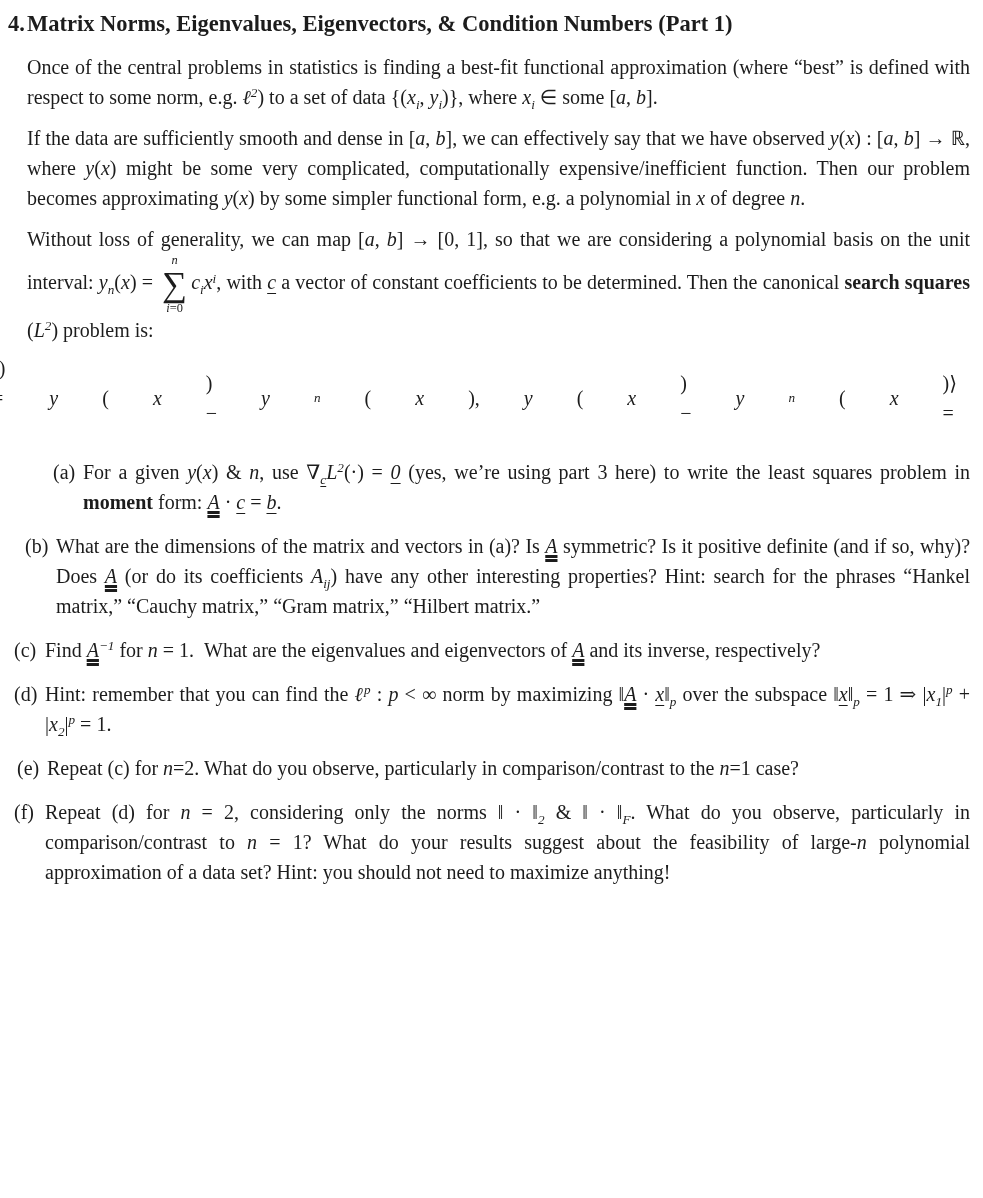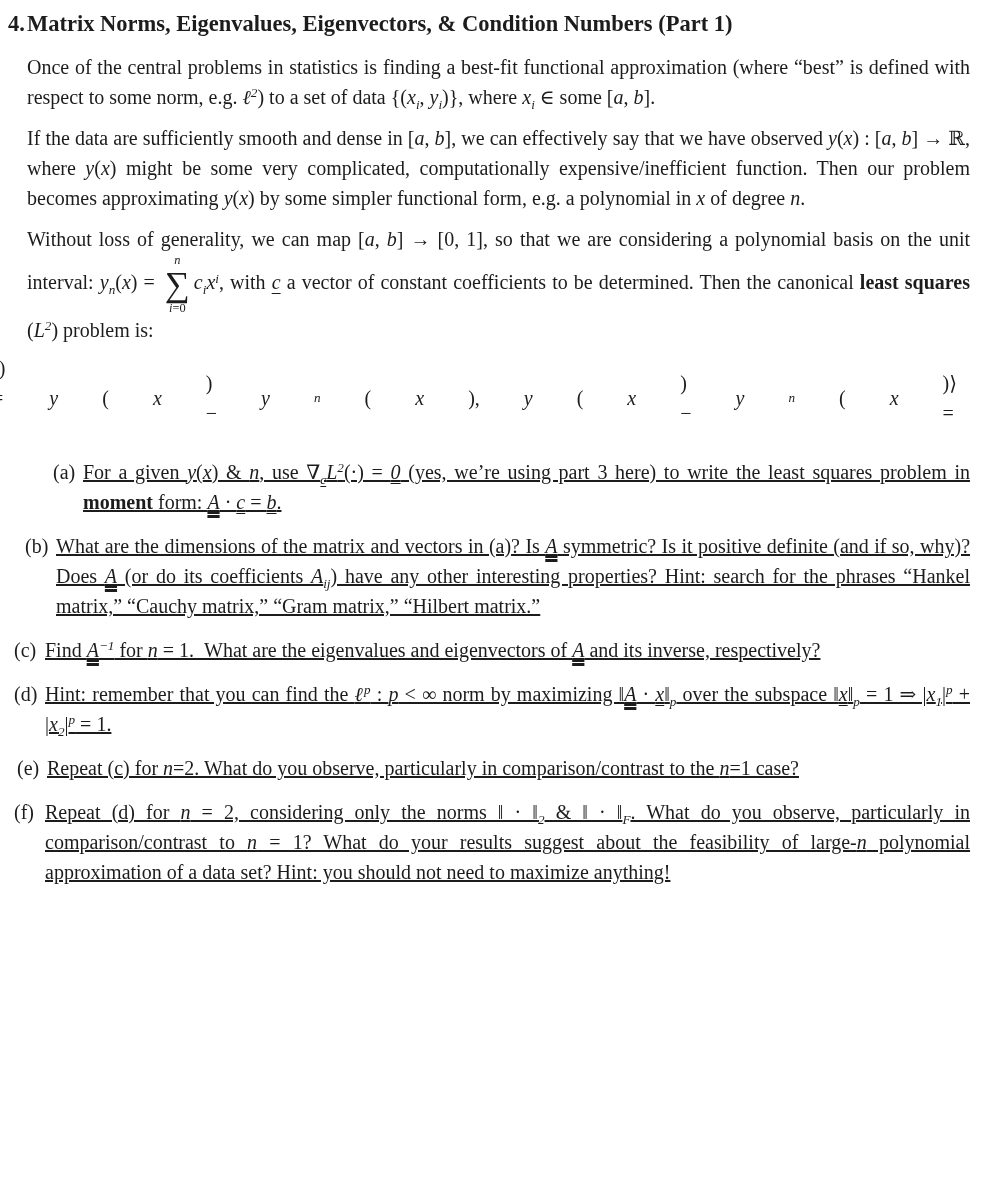--- a/index.html
+++ b/index.html
@@ -8,28 +8,28 @@
   body { width:983px; min-height:1198px; }
   .doc {
     font-family:"Liberation Serif","DejaVu Serif",serif;
     font-size:20px; line-height:30px; color:var(--fg);
     padding:8px 13px 20px 8px; width:983px;
   }
   
   .heading { display:flex; font-weight:bold; font-size:22.5px; line-height:32px; margin:0 0 12px 0; }
   .heading .hnum { flex:0 0 19px; }
   
-  .para { text-align:justify; margin:11px 0 11px 19px; }
+  .para { text-align:justify; margin:11px 0 11px 19px;font-family:Liberation Serif, serif; }
   .para:last-of-type { margin-bottom:0; }
   
   .equation { display:flex; justify-content:center; align-items:center; margin:8px 0 14px 19px; min-height:72px;gap:44px; }
   
   .item { display:flex; margin-bottom:14px; }
   .item .ibody { flex:1; }
-  .item .ibody p { text-align:justify; margin:0 0 6px 0;text-decoration:underline; }
+  .item .ibody p { text-align:justify; margin:0 0 6px 0; }
   .item .ibody p:last-child { margin-bottom:0; }
   .item .ilabel { flex:0 0 30px; }
   .item-a { margin-left:45px; }
   .item-a .ilabel { flex:0 0 30px; }
   .item-b { margin-left:17px; } .item-b .ilabel { flex:0 0 31px; }
   .item-c { margin-left:6px; }  .item-c .ilabel { flex:0 0 31px; }
   .item-d { margin-left:6px; }  .item-d .ilabel { flex:0 0 31px; }
   .item-e { margin-left:9px; }  .item-e .ilabel { flex:0 0 30px; }
   .item-f { margin-left:6px; margin-bottom:0; } .item-f .ilabel { flex:0 0 31px; }
   
@@ -60,21 +60,21 @@
     <span class="hnum">4.</span>
     <span>Matrix Norms, Eigenvalues, Eigenvectors, &amp; Condition Numbers (Part 1)</span>
   </div>
 
   <p class="para">Once of the central problems in statistics is finding a best-fit functional approximation (where “best” is defined with respect to some norm, e.g. <span class="tk-i">ℓ</span><sup class="tk-sup">2</sup>) to a set of data {(<span class="tk-i">x</span><sub class="tk-sub">i</sub>, <span class="tk-i">y</span><sub class="tk-sub">i</sub>)}, where <span class="tk-i">x</span><sub class="tk-sub">i</sub> ∈ some [<span class="tk-i">a</span>, <span class="tk-i">b</span>].</p>
   <p class="para">If the data are sufficiently smooth and dense in [<span class="tk-i">a</span>, <span class="tk-i">b</span>], we can effectively say that we have observed <span class="tk-i">y</span>(<span class="tk-i">x</span>) : [<span class="tk-i">a</span>, <span class="tk-i">b</span>] → ℝ, where <span class="tk-i">y</span>(<span class="tk-i">x</span>) might be some very complicated, computationally expensive/inefficient function. Then our problem becomes approximating <span class="tk-i">y</span>(<span class="tk-i">x</span>) by some simpler functional form, e.g. a polynomial in <span class="tk-i">x</span> of degree <span class="tk-i">n</span>.</p>
   <p class="para">Without loss of generality, we can map [<span class="tk-i">a</span>, <span class="tk-i">b</span>] → [0, 1], so that we are considering a polynomial basis on the unit interval: <span class="tk-i">y</span><sub class="tk-sub">n</sub>(<span class="tk-i">x</span>) = <span class="stk big">
         <span class="stk-top"><span class="tk-i">n</span></span>
         <span class="stk-mid">∑</span>
         <span class="stk-bot"><span class="tk-i">i</span>=0</span>
-      </span><span class="tk-i">c</span><sub class="tk-sub">i</sub><span class="tk-i">x</span><sup class="tk-sup">i</sup>, with <span class="tk-u">c</span> a vector of constant coefficients to be determined. Then the canonical <span class="tk-b">least squares</span> (<span class="tk-i">L</span><sup class="tk-sup">2</sup>) problem is:</p>
+      </span><span class="tk-i">c</span><sub class="tk-sub">i</sub><span class="tk-i">x</span><sup class="tk-sup">i</sup>, with <span class="tk-u">c</span> a vector of constant coefficients to be determined. Then the canonical <span class="tk-b">search squares</span> (<span class="tk-i">L</span><sup class="tk-sup">2</sup>) problem is:</p>
 
   <div class="equation"><span class="stk">
         <span class="stk-mid">min</span>
         <span class="stk-bot"><span class="tk-u">c</span></span>
       </span> <span class="tk-i">L</span><sup class="tk-sup">2</sup> (<span class="tk-i">y</span>(<span class="tk-i">x</span>)−<span class="tk-i">y</span><sub class="tk-sub">n</sub>(<span class="tk-i">x</span>)) = ⟨<span class="tk-i">y</span>(<span class="tk-i">x</span>)−<span class="tk-i">y</span><sub class="tk-sub">n</sub>(<span class="tk-i">x</span>), <span class="tk-i">y</span>(<span class="tk-i">x</span>)−<span class="tk-i">y</span><sub class="tk-sub">n</sub>(<span class="tk-i">x</span>)⟩ = <span class="intg">
         <span class="intg-sym">∫</span>
         <span class="intg-lims">
           <span class="intg-top">1</span>
           <span class="intg-bot">0</span>
         </span>

